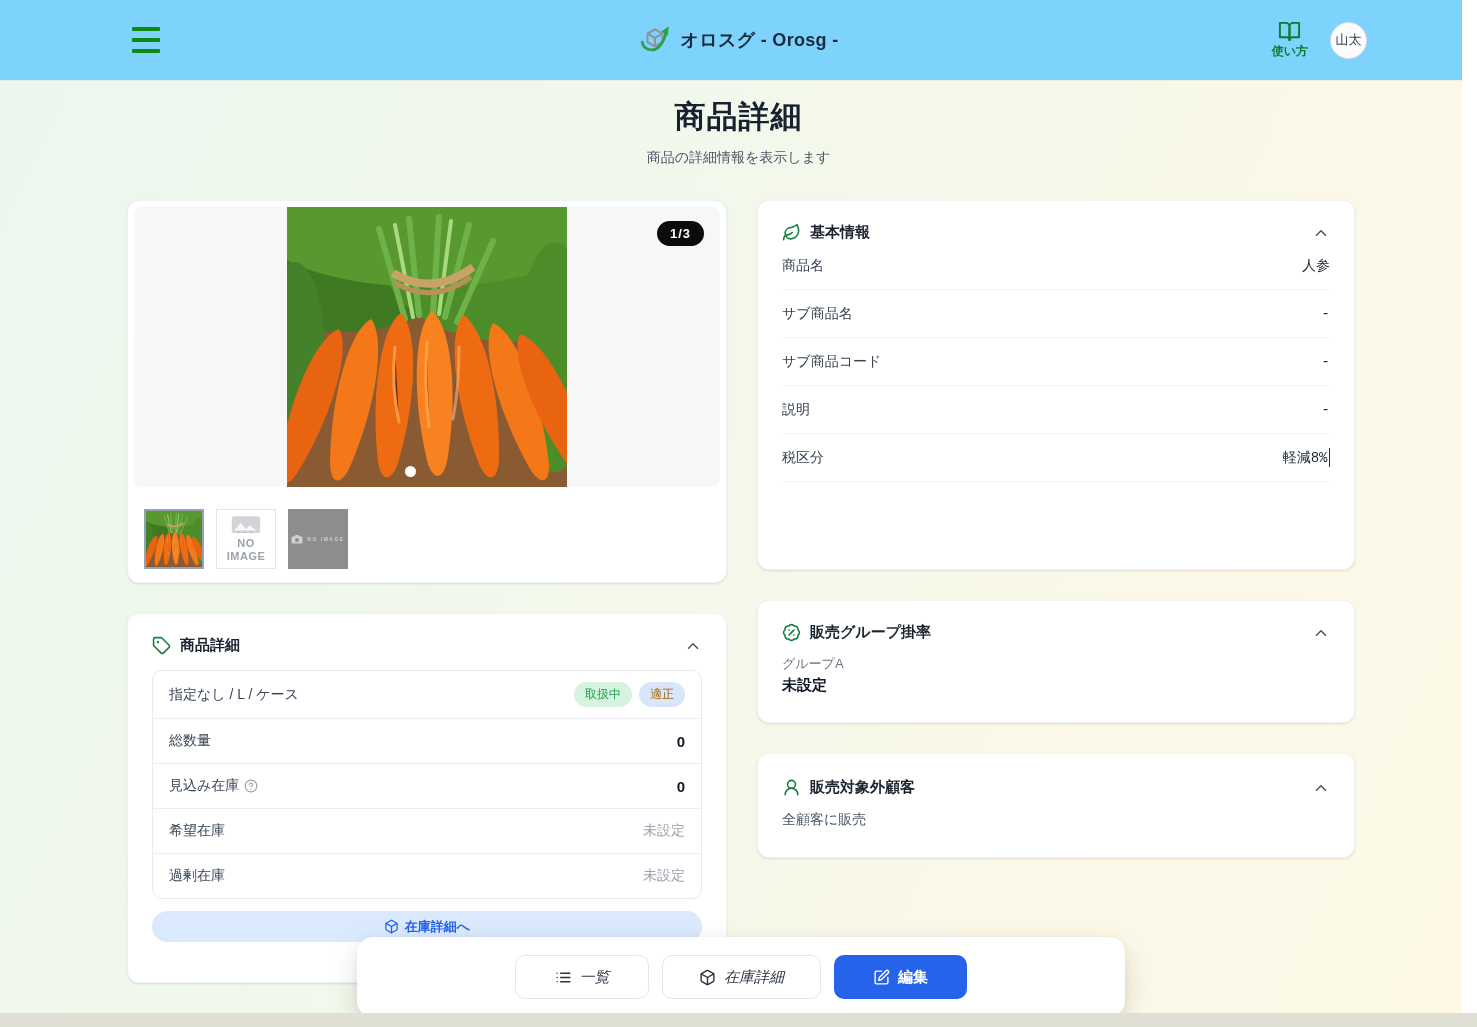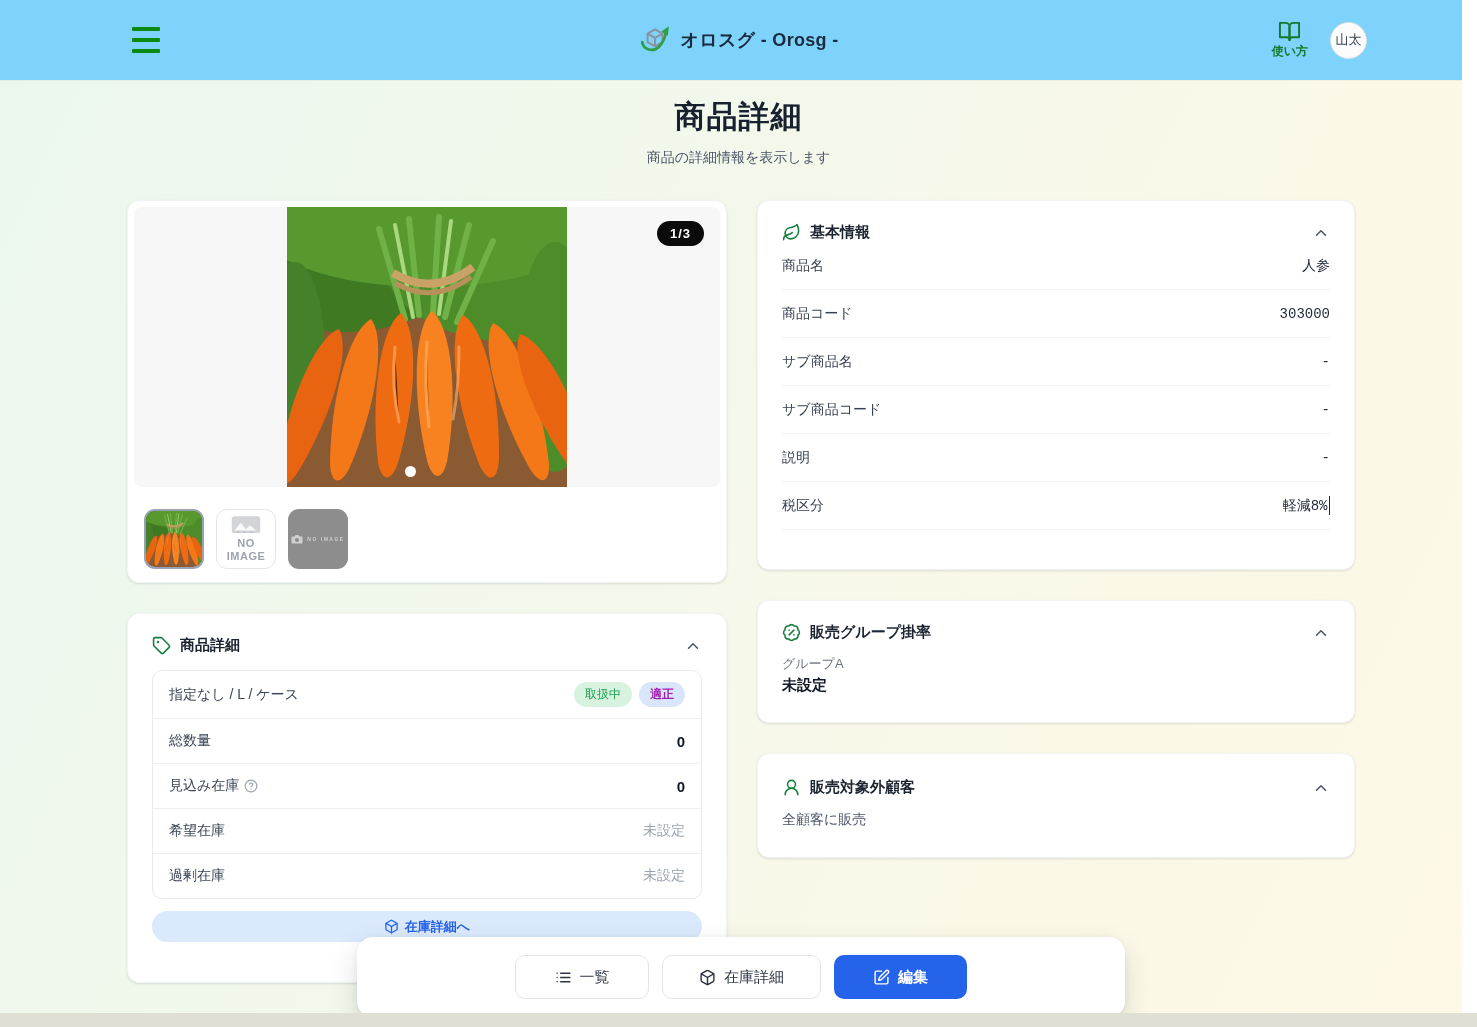--- a/index.html
+++ b/index.html
@@ -45,36 +45,36 @@
   .chev { color:#475467; cursor:pointer; display:flex; }
   
   .card-carousel { left:3px; top:0; width:600px; height:383px; }
   .stage { margin:6px 6px 0; height:280px; background:#f6f7f6; border-radius:8px;
     position:relative; display:flex; justify-content:center; overflow:hidden; }
   .count-badge { position:absolute; top:14px; right:16px; background:#0b0b0b; color:#fff;
     font-size:13px; font-weight:700; padding:5px 13px; border-radius:15px; letter-spacing:1px; }
   .dot { position:absolute; bottom:10px; left:50%; margin-left:-22px; width:11px; height:11px;
     border-radius:50%; background:#ffffff; cursor:pointer; }
   .thumbs { display:flex; gap:12px; padding:22px 16px 16px; align-items:center; }
-  .thumb { width:60px; height:60px; border-radius:11px; overflow:hidden; cursor:pointer; flex:0 0 auto; }
+  .thumb { width:60px; height:60px; border-radius:0; overflow:hidden; cursor:pointer; flex:0 0 auto; }
   .thumb-selected { border:2px solid #97a3b4; }
   .thumb-noimg { background:#fff; border:1px solid #e3e5e9; display:flex; flex-direction:column;
     align-items:center; justify-content:center; gap:1px; }
   .thumb-noimg .t1,.thumb-noimg .t2 { font-size:11px; font-weight:700; color:#9ca3af; line-height:1.05; letter-spacing:.5px; }
   .thumb-gray { background:#8d8d8d; display:flex; align-items:center; justify-content:center; gap:4px; }
   .thumb-gray .t3 { font-size:5px; font-weight:700; color:#cfcfcf; letter-spacing:1.5px; }
   
   .card-detail { left:3px; top:413px; width:600px; height:370px; padding:22px 24px; }
   .variant-box { margin-top:15px; border:1px solid #e8eaee; border-radius:10px; overflow:hidden; }
   .variant-head { display:flex; align-items:center; padding:11px 16px; }
   .variant-name { font-size:14px; color:#3a4556; }
   .variant-badges { margin-left:auto; display:flex; gap:7px;align-items:flex-end; }
   .pill { font-size:12px; padding:4px 11px; border-radius:13px; }
   .pill-green { background:#d7f2de; color:#1ea052; }
-  .pill-blue { background:#d9e5f8; color:#a21caf;font-weight:bold; }
+  .pill-blue { background:#d9e5f8; color:#a16207; }
   .vrow { display:flex; align-items:center; justify-content:space-between;
     padding:0 16px; height:45px; border-top:1px solid #eceef1; }
   .vrow .lab { font-size:14px; color:#3a4556; display:flex; align-items:center; gap:5px; }
   .vrow .val-strong { font-size:15px; font-weight:700; color:#111827; }
   .vrow .val-muted { font-size:14px; color:#9aa3af; }
   .help-ic { color:#9aa3af; display:flex; cursor:pointer; }
   .stock-btn { margin-top:12px; height:31px; border-radius:16px; background:#dbe9fc;
     color:#2563eb; font-size:13px; font-weight:600; display:flex; align-items:center;
     justify-content:center; gap:6px; cursor:pointer; border:none; width:100%; }
   
@@ -91,21 +91,21 @@
   .group-value { margin-top:3px; font-size:15px; font-weight:700; color:#111827; }
   .card-customers { left:633px; top:553px; width:598px; height:105px; padding:24px 24px; }
   .customers-value { margin-top:14px; font-size:14px; color:#4a5568; }
   
   .action-bar { position:absolute; left:357px; top:937px; width:768px; height:80px;
     background:#ffffff; border-radius:16px; z-index:10;
     box-shadow:0 12px 30px rgba(0,0,0,.13),0 2px 8px rgba(0,0,0,.06);
     display:flex; align-items:center; justify-content:center; gap:13px; }
   .btn { height:44px; border-radius:10px; font-size:15px; display:flex; align-items:center;
     justify-content:center; gap:8px; cursor:pointer; font-family:inherit; }
-  .btn-outline { background:#fff; border:1px solid #e2e5ea; color:#2b3442; }
+  .btn-outline { background:#fff; border:1px solid #e2e5ea; color:#2b3442;font-style:italic; }
   .btn-list { width:134px; }
   .btn-stock { width:159px; }
   .btn-primary { width:133px; background:#2563eb; border:none; color:#fff; font-weight:600; }
   
   .bottom-strip { position:absolute; left:0; bottom:0; width:1477px; height:14px;
     background:#dfe0d3; z-index:12; }
   .scrollbar { position:absolute; right:0; top:0; width:15px; height:1027px; background:#ffffff; z-index:11; }
   svg { display:block; }
 </style>
 </head>
@@ -302,24 +302,20 @@
         <svg width="18" height="18" viewBox="0 0 24 24" fill="none" stroke="currentColor" stroke-width="2" stroke-linecap="round" stroke-linejoin="round">
             <path d="m18 15-6-6-6 6"></path>
           </svg>
       </span>
     </div>
     <div class="irow">
       <span class="lab">商品名</span>
       <span class="val">人参</span>
     </div>
     <div class="irow">
-      <span class="lab">商品コード</span>
-      <span class="val">303000</span>
-    </div>
-    <div class="irow">
       <span class="lab">サブ商品名</span>
       <span class="val">-</span>
     </div>
     <div class="irow">
       <span class="lab">サブ商品コード</span>
       <span class="val">-</span>
     </div>
     <div class="irow">
       <span class="lab">説明</span>
       <span class="val">-</span>

